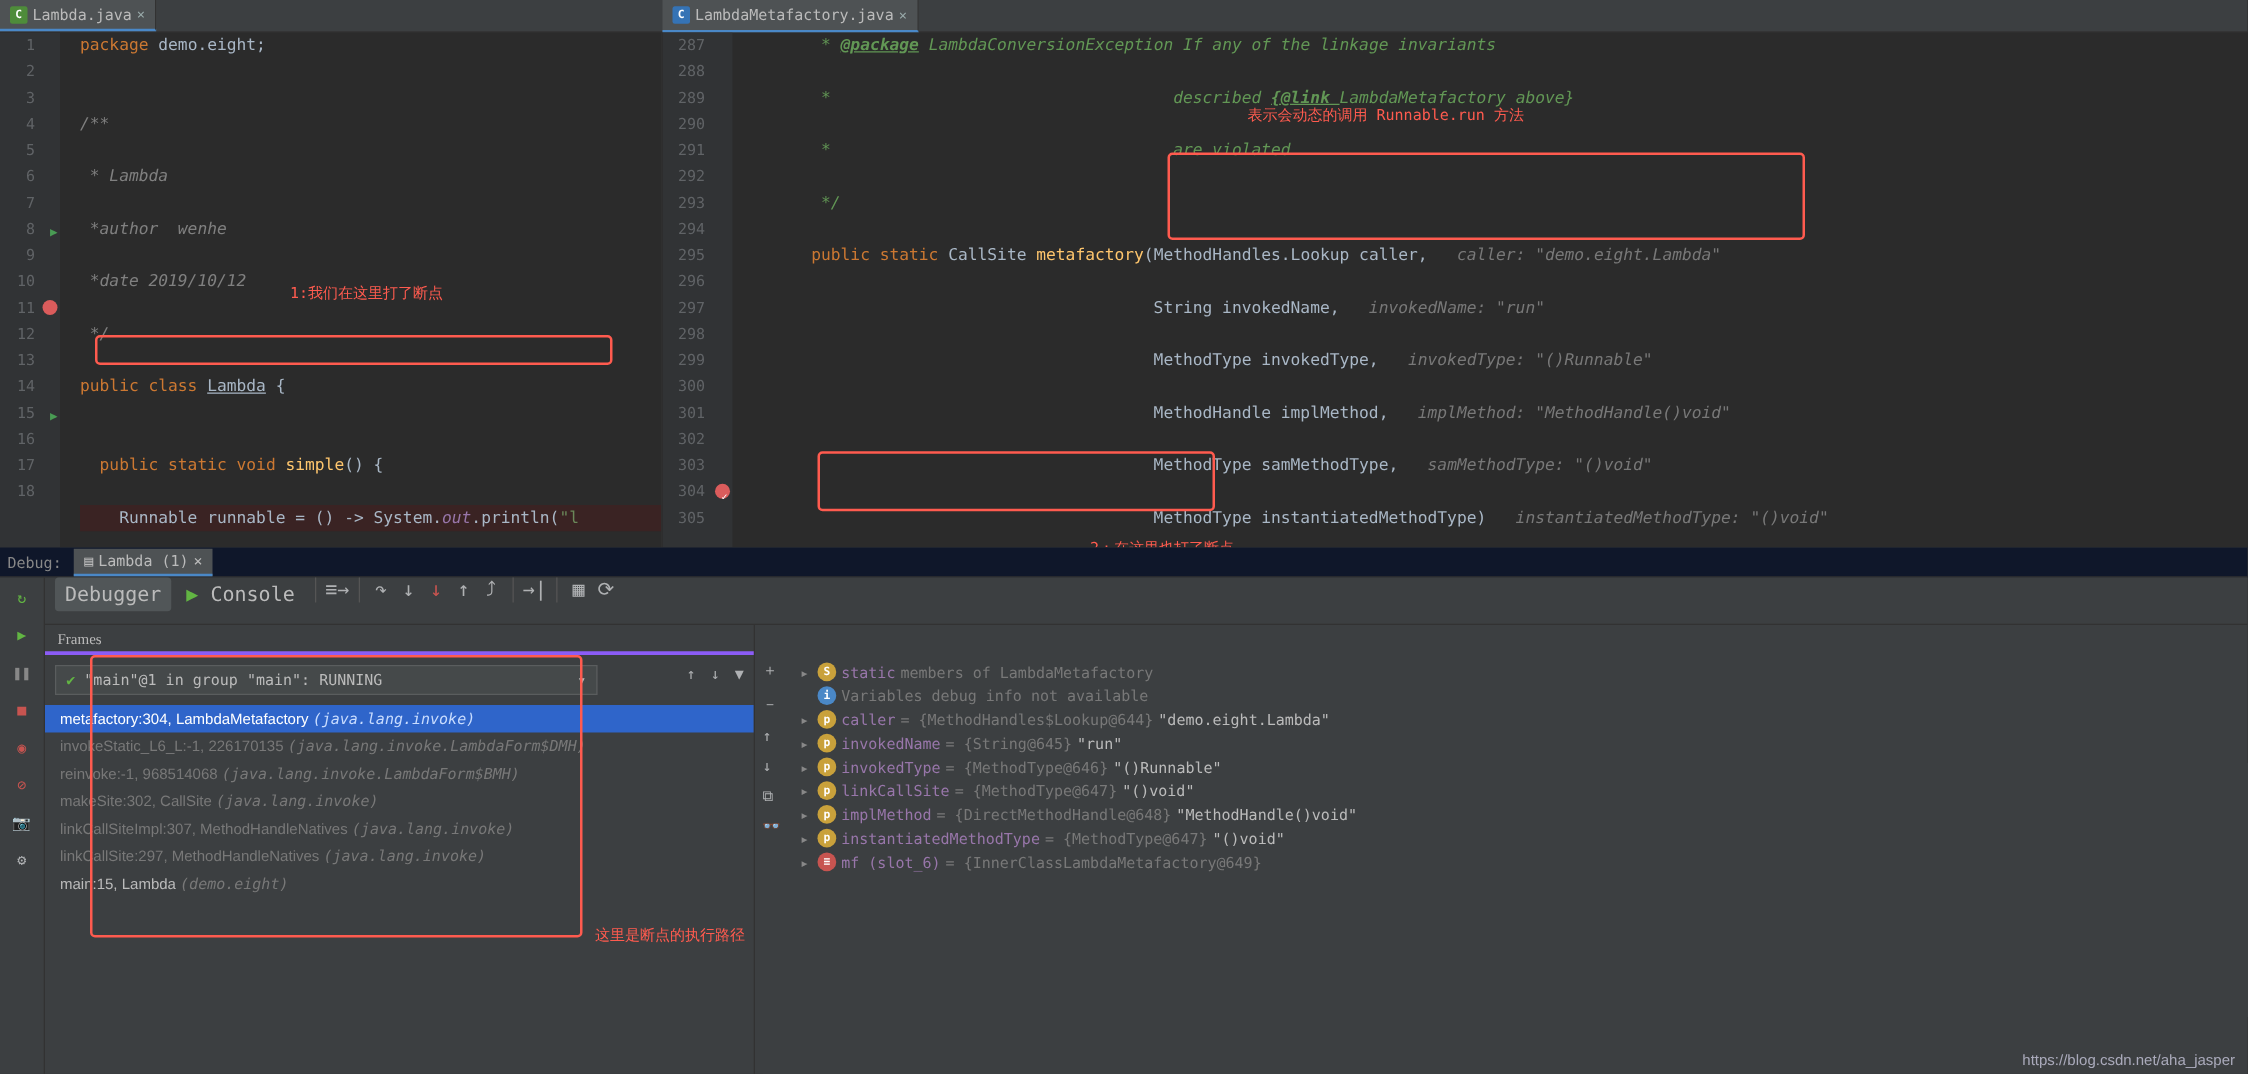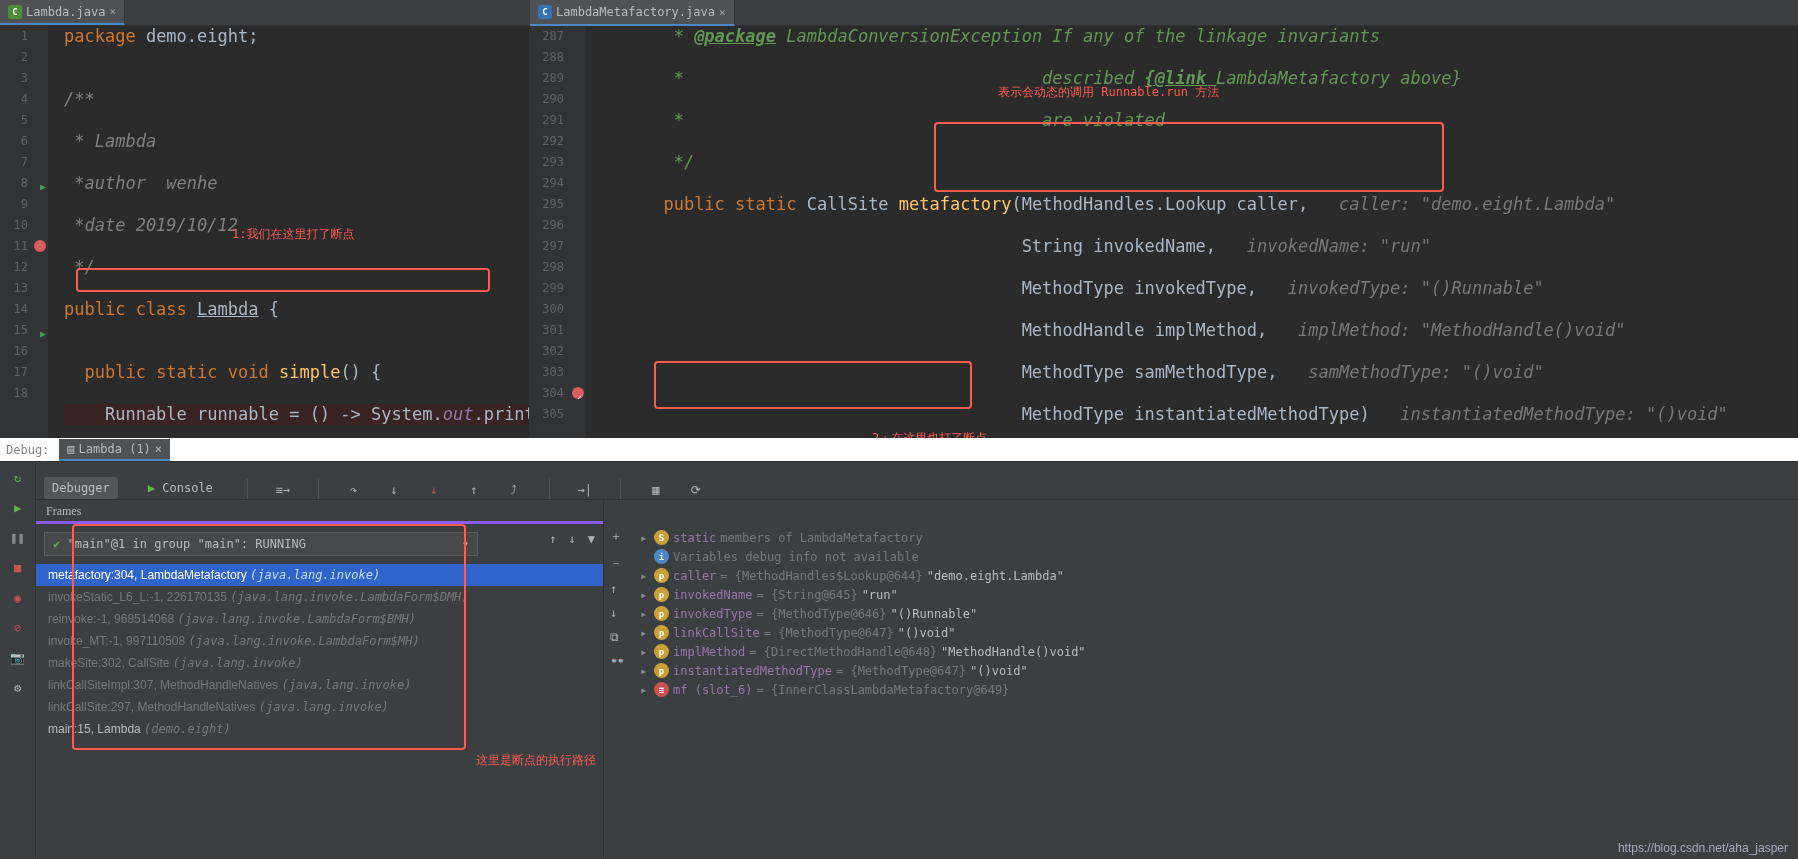--- a/index.html
+++ b/index.html
@@ -16,39 +16,39 @@
 
 
 .editors { display:flex; height:412px; }
 .editor { position:relative; background:#2b2b2b; overflow:hidden; }
 .editor.left { width:530px; border-right:1px solid #323232; }
 .editor.right { flex:1; }
 .gutter { position:absolute; left:0; top:0; width:48px; background:#313335; height:100%; color:#606366; text-align:right; padding-right:20px; line-height:21px; font-size:12px; }
 .gutter.right { width:56px; padding-right:22px; }
 .gutter .bp { position:absolute; right:2px; width:12px; height:12px; border-radius:50%; background:#db5c5c; }
 .gutter .run { position:absolute; right:2px; color:#499c54; font-size:10px; }
-.code { position:absolute; left:48px; right:0; top:0; line-height:21px; font-size:17px; white-space:pre; padding-left:16px; }
+.code { position:absolute; left:48px; right:0; top:0; line-height:21px; font-size:13px; white-space:pre; padding-left:16px; }
 .editor.right .code { left:56px; }
 .kw { color:#cc7832; } .str { color:#6a8759; } .com { color:#808080; font-style:italic; } .fn { color:#ffc66d; }
 .field { color:#9876aa; font-style:italic; }
 .hint { color:#787878; font-style:italic; }
 .doccom { color:#629755; font-style:italic; }
 .doctag { color:#629755; font-style:italic; font-weight:bold; text-decoration:underline; }
 .underln { text-decoration:underline; }
 .bp-line { background:#3a2323; }
 .redtxt { color:#ff5b4f; font-style:normal; }
 .redbox { position:absolute; border:2px solid #ff5b4f; border-radius:4px; pointer-events:none; }
 
 
 .debug-panel { position:absolute; left:0; right:0; top:438px; bottom:0; background:#3c3f41; display:flex; }
-.debug-tabs { position:absolute; left:0; top:0; right:0; height:24px; background:#ffffff; border-bottom:1px solid #323232; display:flex; align-items:center; padding-left:6px; gap:4px; color:#bbb; font-family:sans-serif; font-size:12px; }
+.debug-tabs { position:absolute; left:0; top:0; right:0; height:24px; background:#0f172a; border-bottom:1px solid #323232; display:flex; align-items:center; padding-left:6px; gap:4px; color:#bbb; font-family:sans-serif; font-size:12px; }
 .debug-tabs .lbl { color:#888; margin-right:6px; }
 .debug-tabs .dtab { padding:3px 8px; display:flex; align-items:center; gap:4px; }
 .debug-tabs .dtab.active { background:#4e5254; border-bottom:2px solid #4A88C7; }
-.debug-tool { position:absolute; left:36px; top:24px; right:0; height:38px; background:#3c3f41; display:flex; align-items:flex-end; gap:22px; padding:0 8px; border-bottom:1px solid #323232; font-family:sans-serif; font-size:12px; }
+.debug-tool { position:absolute; left:36px; top:24px; right:0; height:38px; background:#3c3f41; display:flex; align-items:flex-start; gap:4px; padding:0 8px; border-bottom:1px solid #323232; font-family:sans-serif; font-size:16px; }
 .debug-tool .sub { padding:4px 8px; color:#bbb; }
 .debug-tool .sub.active { background:#515658; border-radius:3px; }
 .tool-icon { width:18px; height:18px; display:inline-flex; align-items:center; justify-content:center; color:#afb1b3; }
 .tool-sep { width:1px; height:20px; background:#555; margin:0 4px; }
 
 .debug-side { position:absolute; left:0; top:24px; width:36px; bottom:0; background:#3c3f41; border-right:1px solid #323232; display:flex; flex-direction:column; align-items:center; padding-top:6px; gap:10px; }
 .debug-side div { width:20px; height:20px; display:flex; align-items:center; justify-content:center; }
 
 .frames { position:absolute; left:36px; top:62px; width:568px; bottom:0; background:#3c3f41; border-right:1px solid #323232; }
 .frames-hdr, .vars-hdr { height:24px; padding:4px 10px; color:#bbb; font-family:Liberation Serif, serif; font-size:12px; border-bottom:3px solid #8b5cf6; }
@@ -238,28 +238,27 @@
     </div>
     <div class="frame-tools">
       <span>↑</span>
       <span>↓</span>
       <span>▼</span>
     </div>
     <div class="frame-list" id="frame-list">
         <div class="frame-row sel">metafactory:304, LambdaMetafactory <span class="loc">(java.lang.invoke)</span></div>
         <div class="frame-row">invokeStatic_L6_L:-1, 226170135 <span class="loc">(java.lang.invoke.LambdaForm$DMH)</span></div>
         <div class="frame-row">reinvoke:-1, 968514068 <span class="loc">(java.lang.invoke.LambdaForm$BMH)</span></div>
-        <div class="frame-row">invoke_MT:-1, 997110508 <span class="loc">(java.lang.invoke.LambdaForm$MH)</span></div>
         <div class="frame-row">makeSite:302, CallSite <span class="loc">(java.lang.invoke)</span></div>
         <div class="frame-row">linkCallSiteImpl:307, MethodHandleNatives <span class="loc">(java.lang.invoke)</span></div>
         <div class="frame-row">linkCallSite:297, MethodHandleNatives <span class="loc">(java.lang.invoke)</span></div>
         <div class="frame-row local">main:15, Lambda <span class="loc">(demo.eight)</span></div>
       </div>
     <div class="redbox" style="left:36px; top:24px; width:394px; height:226px;"></div>
-    <span class="redtxt" style="position:absolute; left:440px; top:252px; font-family:sans-serif;">这里是断点的执行路径</span>
+    <span class="redtxt" style="position:absolute; left:440px; top:240px; font-family:sans-serif;">这里是断点的执行路径</span>
   </div>
 
   <div class="vars">
     <div class="var-tools">
       <span>＋</span>
       <span>－</span>
       <span>↑</span>
       <span>↓</span>
       <span>⧉</span>
       <span>👓</span>

